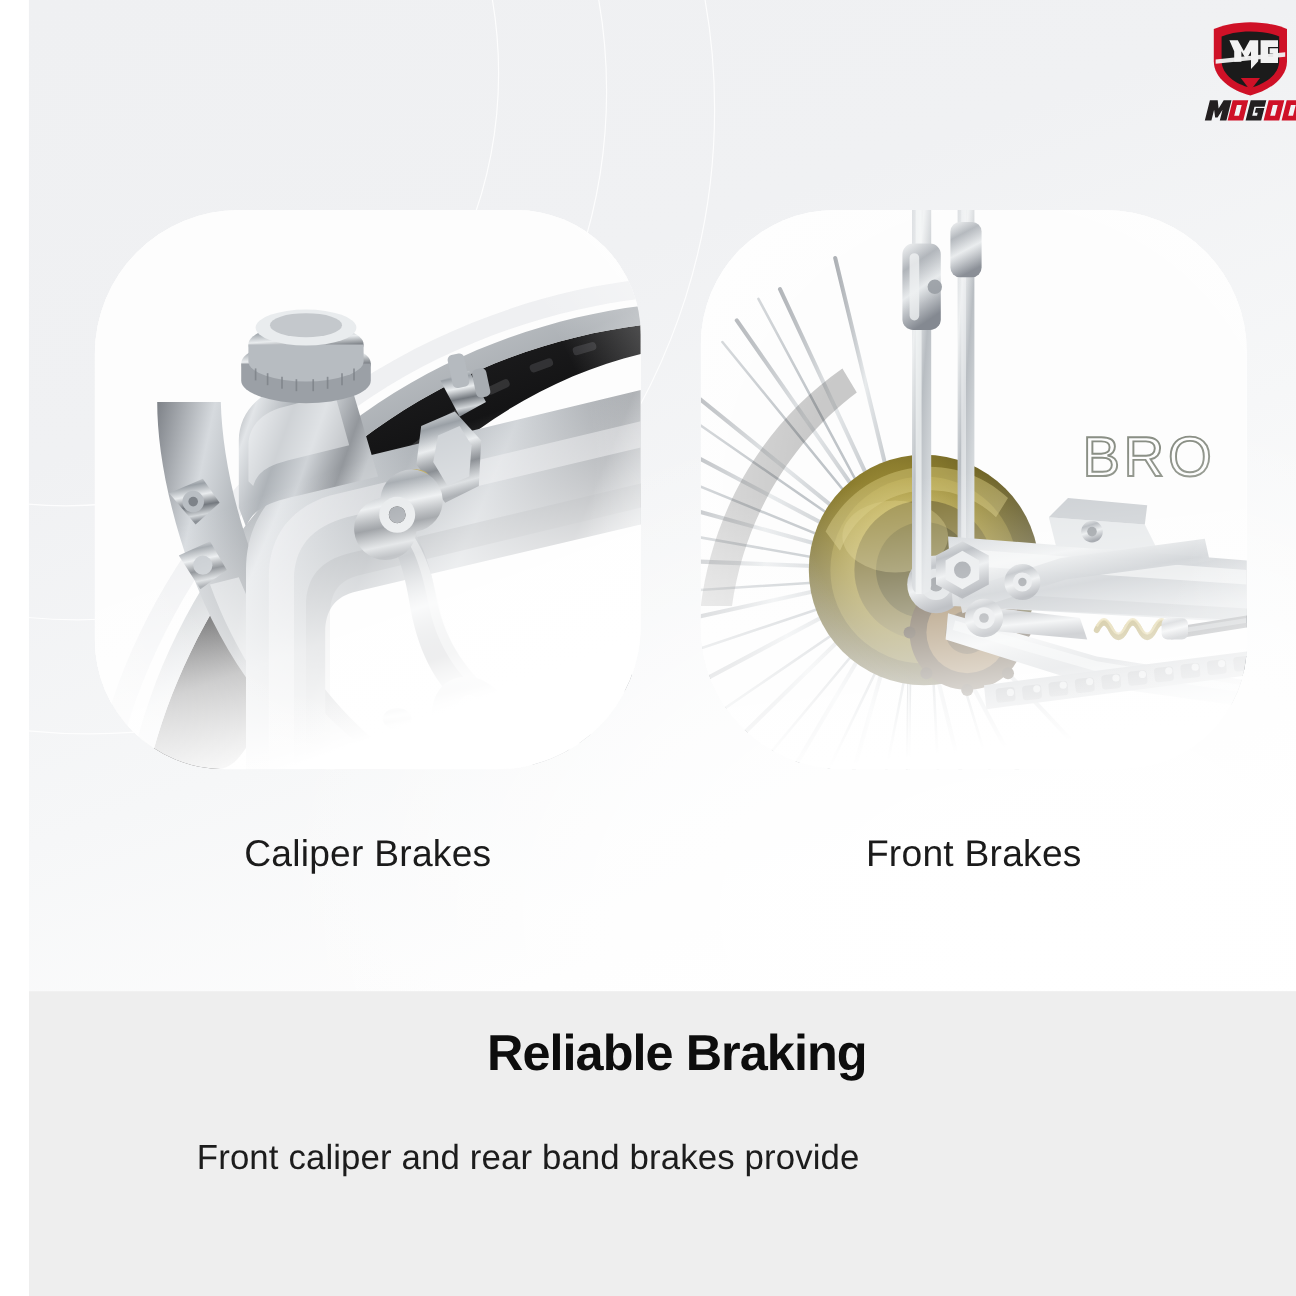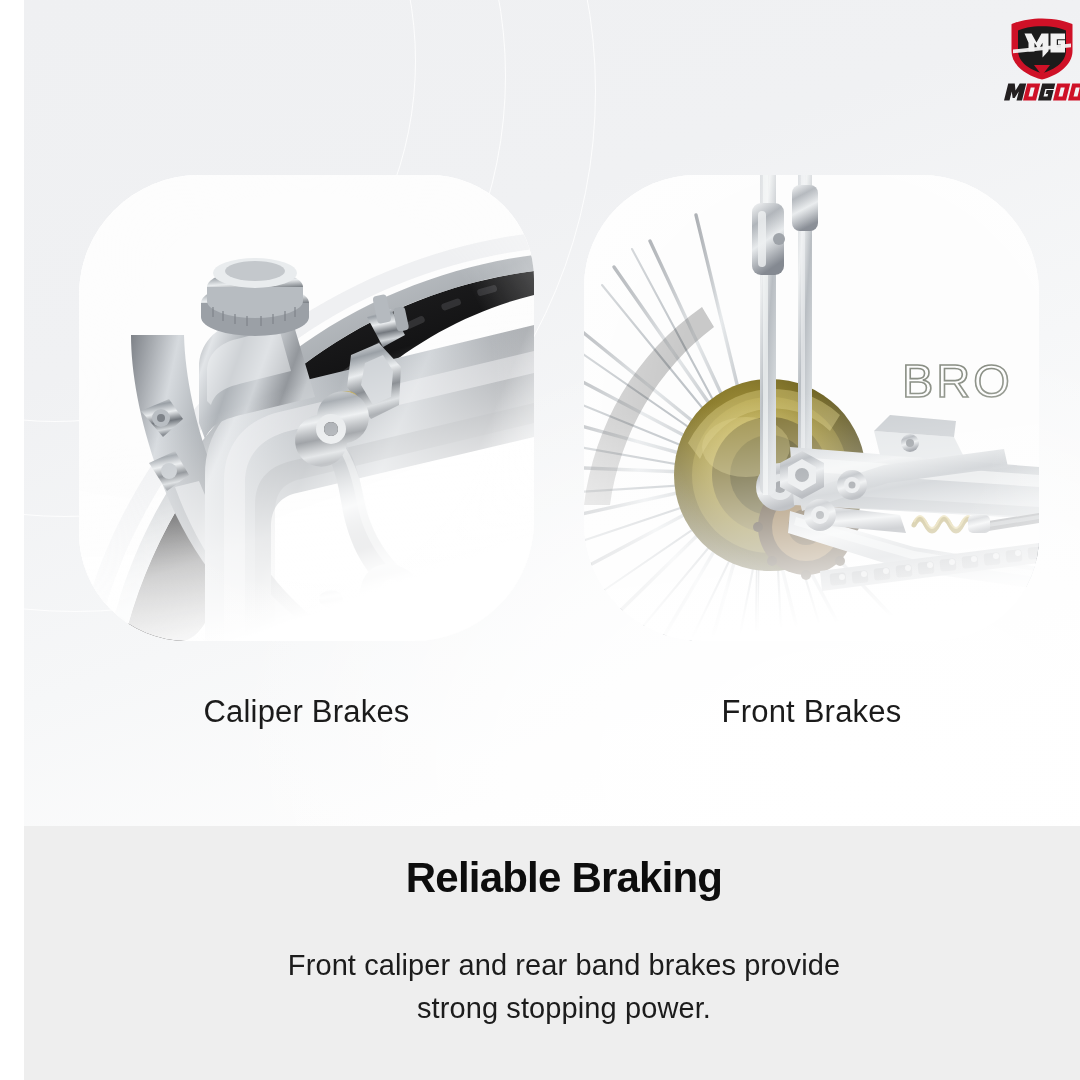--- a/index.html
+++ b/index.html
@@ -106,21 +106,21 @@
     font-weight: bold;
     color: #0d0d0d;
     letter-spacing: -0.8px;
     white-space: nowrap;
   }
   .subline {
     position: absolute;
     left: 140px;
     top: 118px;
     width: 800px;
-    text-align: center;
+    text-align: left;
     font-size: 29px;
     line-height: 43px;
     color: #1c1c1c;
     letter-spacing: 0.1px;
   }
 </style>
 </head>
 <body>
 
 <div id="canvas">
@@ -526,17 +526,16 @@
   </div>
 
   <div class="caption left">Caliper Brakes</div>
   <div class="caption right">Front Brakes</div>
 
   <div class="bottom-band">
     <div class="headline">Reliable Braking</div>
     <div class="subline">
       <span>Front caliper and rear band brakes provide</span>
       <br>
-      <span>strong stopping power.</span>
     </div>
   </div>
 
 </div>
 
 </body></html>

